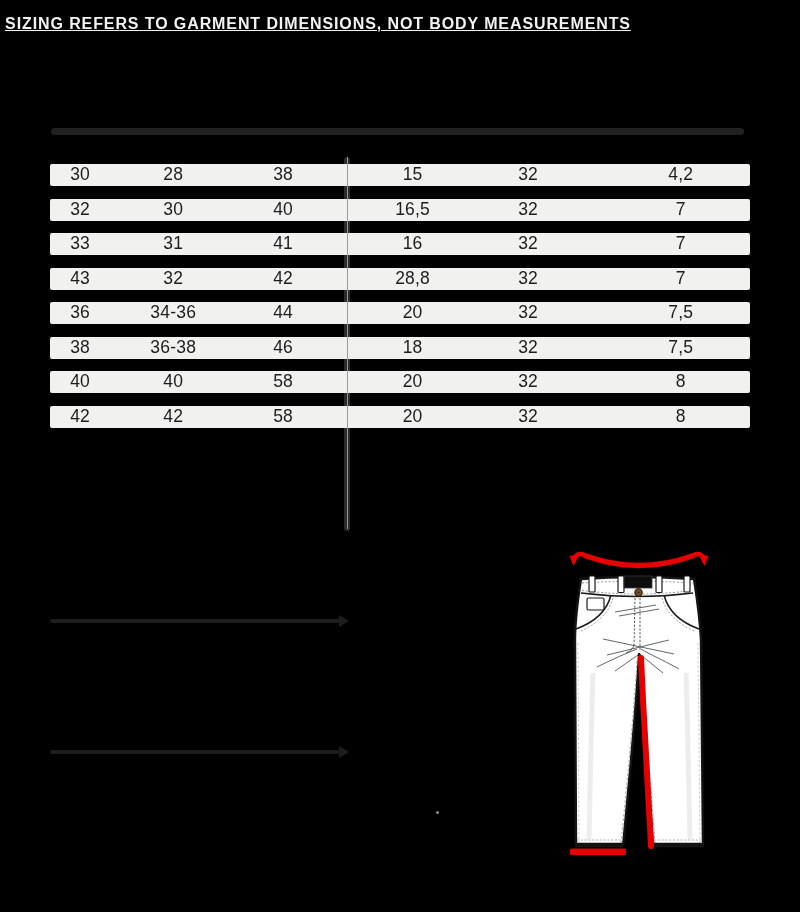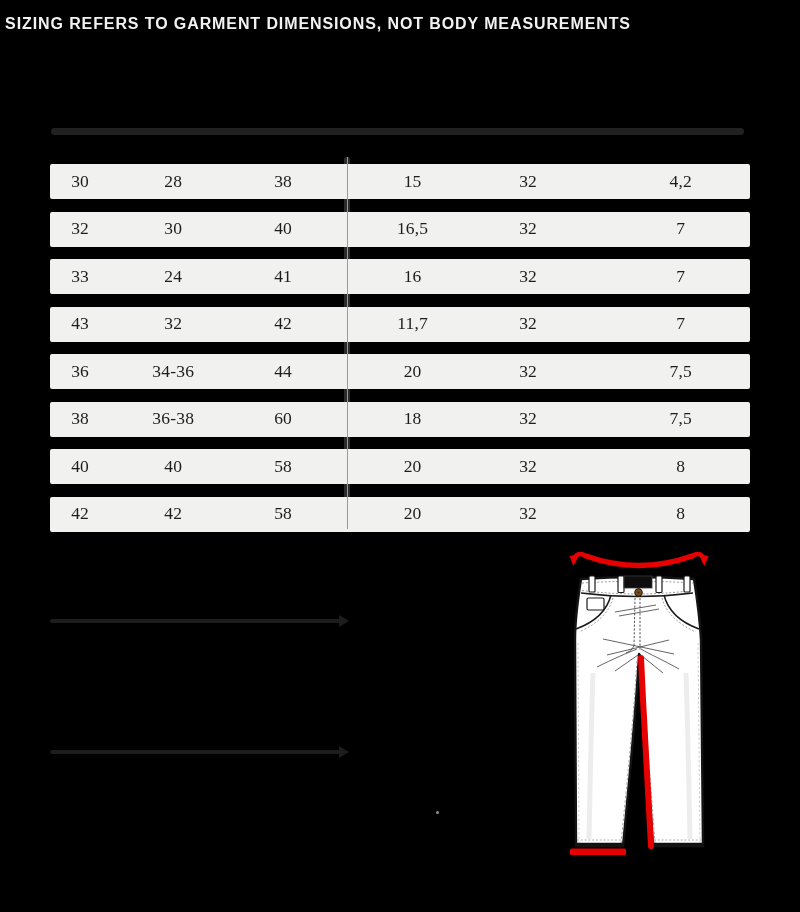--- a/index.html
+++ b/index.html
@@ -6,39 +6,39 @@
     --bg:#000000; --title:#f2f2f2; --row-bg:#f1f1f0; --row-text:#1d1d1d;
     --red:#e60000; --bar:#212121; --arrow:#1d1d1d;
   }
   html,body{margin:0;padding:0;}
   body{
     width:800px;height:912px;background:var(--bg);position:relative;overflow:hidden;
     font-family:"Liberation Sans", sans-serif;
   }
   .title{
     position:absolute;top:15px;left:0;width:636px;text-align:center;
-    color:var(--title);font-size:16px;font-weight:bold;letter-spacing:0.9px;
+    color:var(--title);font-size:16px;font-weight:bold;letter-spacing:0.9px;text-decoration:underline;
   }
   .top-bar{
     position:absolute;left:51px;top:128px;width:693px;height:7px;
     background:var(--bar);border-radius:3.5px;
   }
   
   .divider-thick{
     position:absolute;left:344px;top:157px;width:6px;height:374px;
     background:#2b2b2b;border-radius:3px;z-index:0;
   }
   .divider-thin{
     position:absolute;left:347px;top:157px;width:1px;height:372px;
     background:#9a9a9a;z-index:2;
   }
   .size-table{position:absolute;left:50px;top:164px;width:700px;z-index:1;}
   .row{
-    position:relative;height:35px;margin-bottom:12.5px;
-    background:var(--row-bg);border-radius:2px;font-family:Liberation Serif, serif;
+    position:relative;height:22px;margin-bottom:12.5px;
+    background:var(--row-bg);border-radius:2px;
   }
   .cell{
     position:absolute;top:50%;transform:translate(-50%,-52%);
     font-size:17.5px;color:var(--row-text);white-space:nowrap;letter-spacing:0.2px;
   }
   .c1{left:4.3%}.c2{left:17.6%}.c3{left:33.3%}.c4{left:51.8%}.c5{left:68.3%}.c6{left:90.1%}
   
   .dark-arrow{
     position:absolute;left:50px;width:290px;height:4px;background:var(--arrow);border-radius:2px;
   }
@@ -75,46 +75,46 @@
     <div class="row">
     <span class="cell c1">32</span>
     <span class="cell c2">30</span>
     <span class="cell c3">40</span>
     <span class="cell c4">16,5</span>
     <span class="cell c5">32</span>
     <span class="cell c6">7</span>
   </div>
     <div class="row">
     <span class="cell c1">33</span>
-    <span class="cell c2">24</span>
+    <span class="cell c2">31</span>
     <span class="cell c3">41</span>
     <span class="cell c4">16</span>
     <span class="cell c5">32</span>
     <span class="cell c6">7</span>
   </div>
     <div class="row">
     <span class="cell c1">43</span>
     <span class="cell c2">32</span>
     <span class="cell c3">42</span>
-    <span class="cell c4">11,7</span>
+    <span class="cell c4">28,8</span>
     <span class="cell c5">32</span>
     <span class="cell c6">7</span>
   </div>
     <div class="row">
     <span class="cell c1">36</span>
     <span class="cell c2">34-36</span>
     <span class="cell c3">44</span>
     <span class="cell c4">20</span>
     <span class="cell c5">32</span>
     <span class="cell c6">7,5</span>
   </div>
     <div class="row">
     <span class="cell c1">38</span>
     <span class="cell c2">36-38</span>
-    <span class="cell c3">60</span>
+    <span class="cell c3">46</span>
     <span class="cell c4">18</span>
     <span class="cell c5">32</span>
     <span class="cell c6">7,5</span>
   </div>
     <div class="row">
     <span class="cell c1">40</span>
     <span class="cell c2">40</span>
     <span class="cell c3">58</span>
     <span class="cell c4">20</span>
     <span class="cell c5">32</span>

